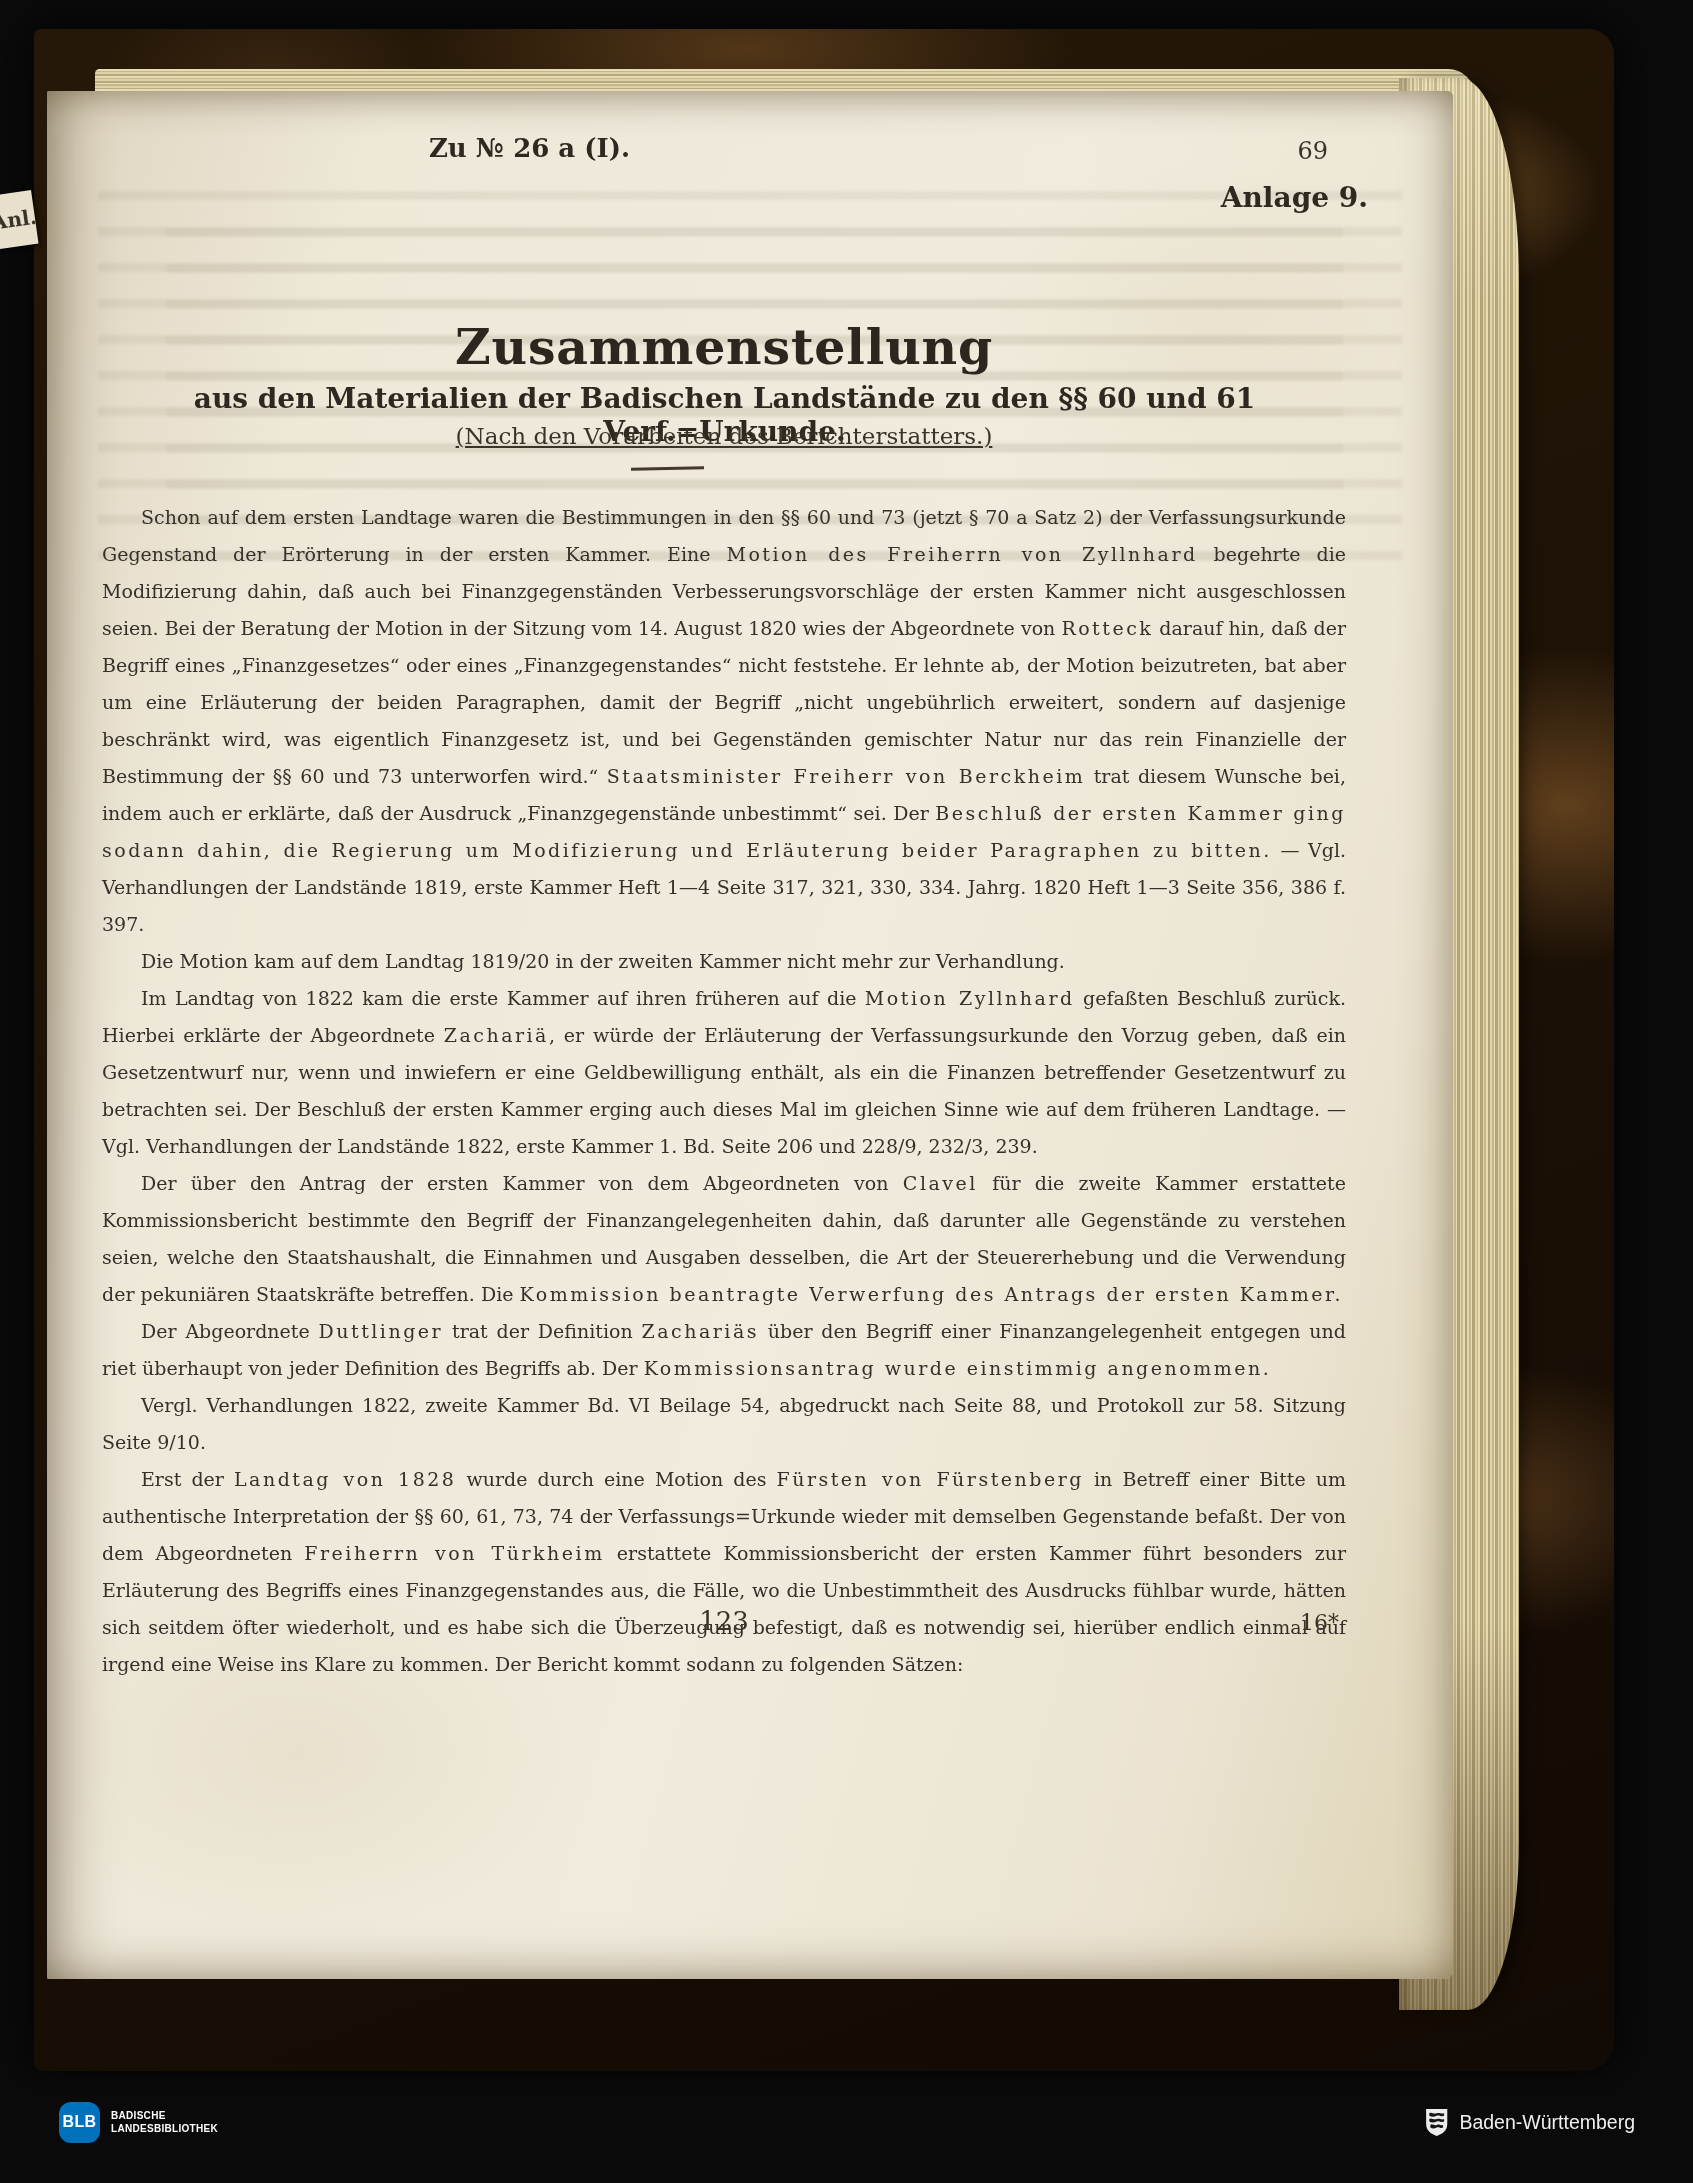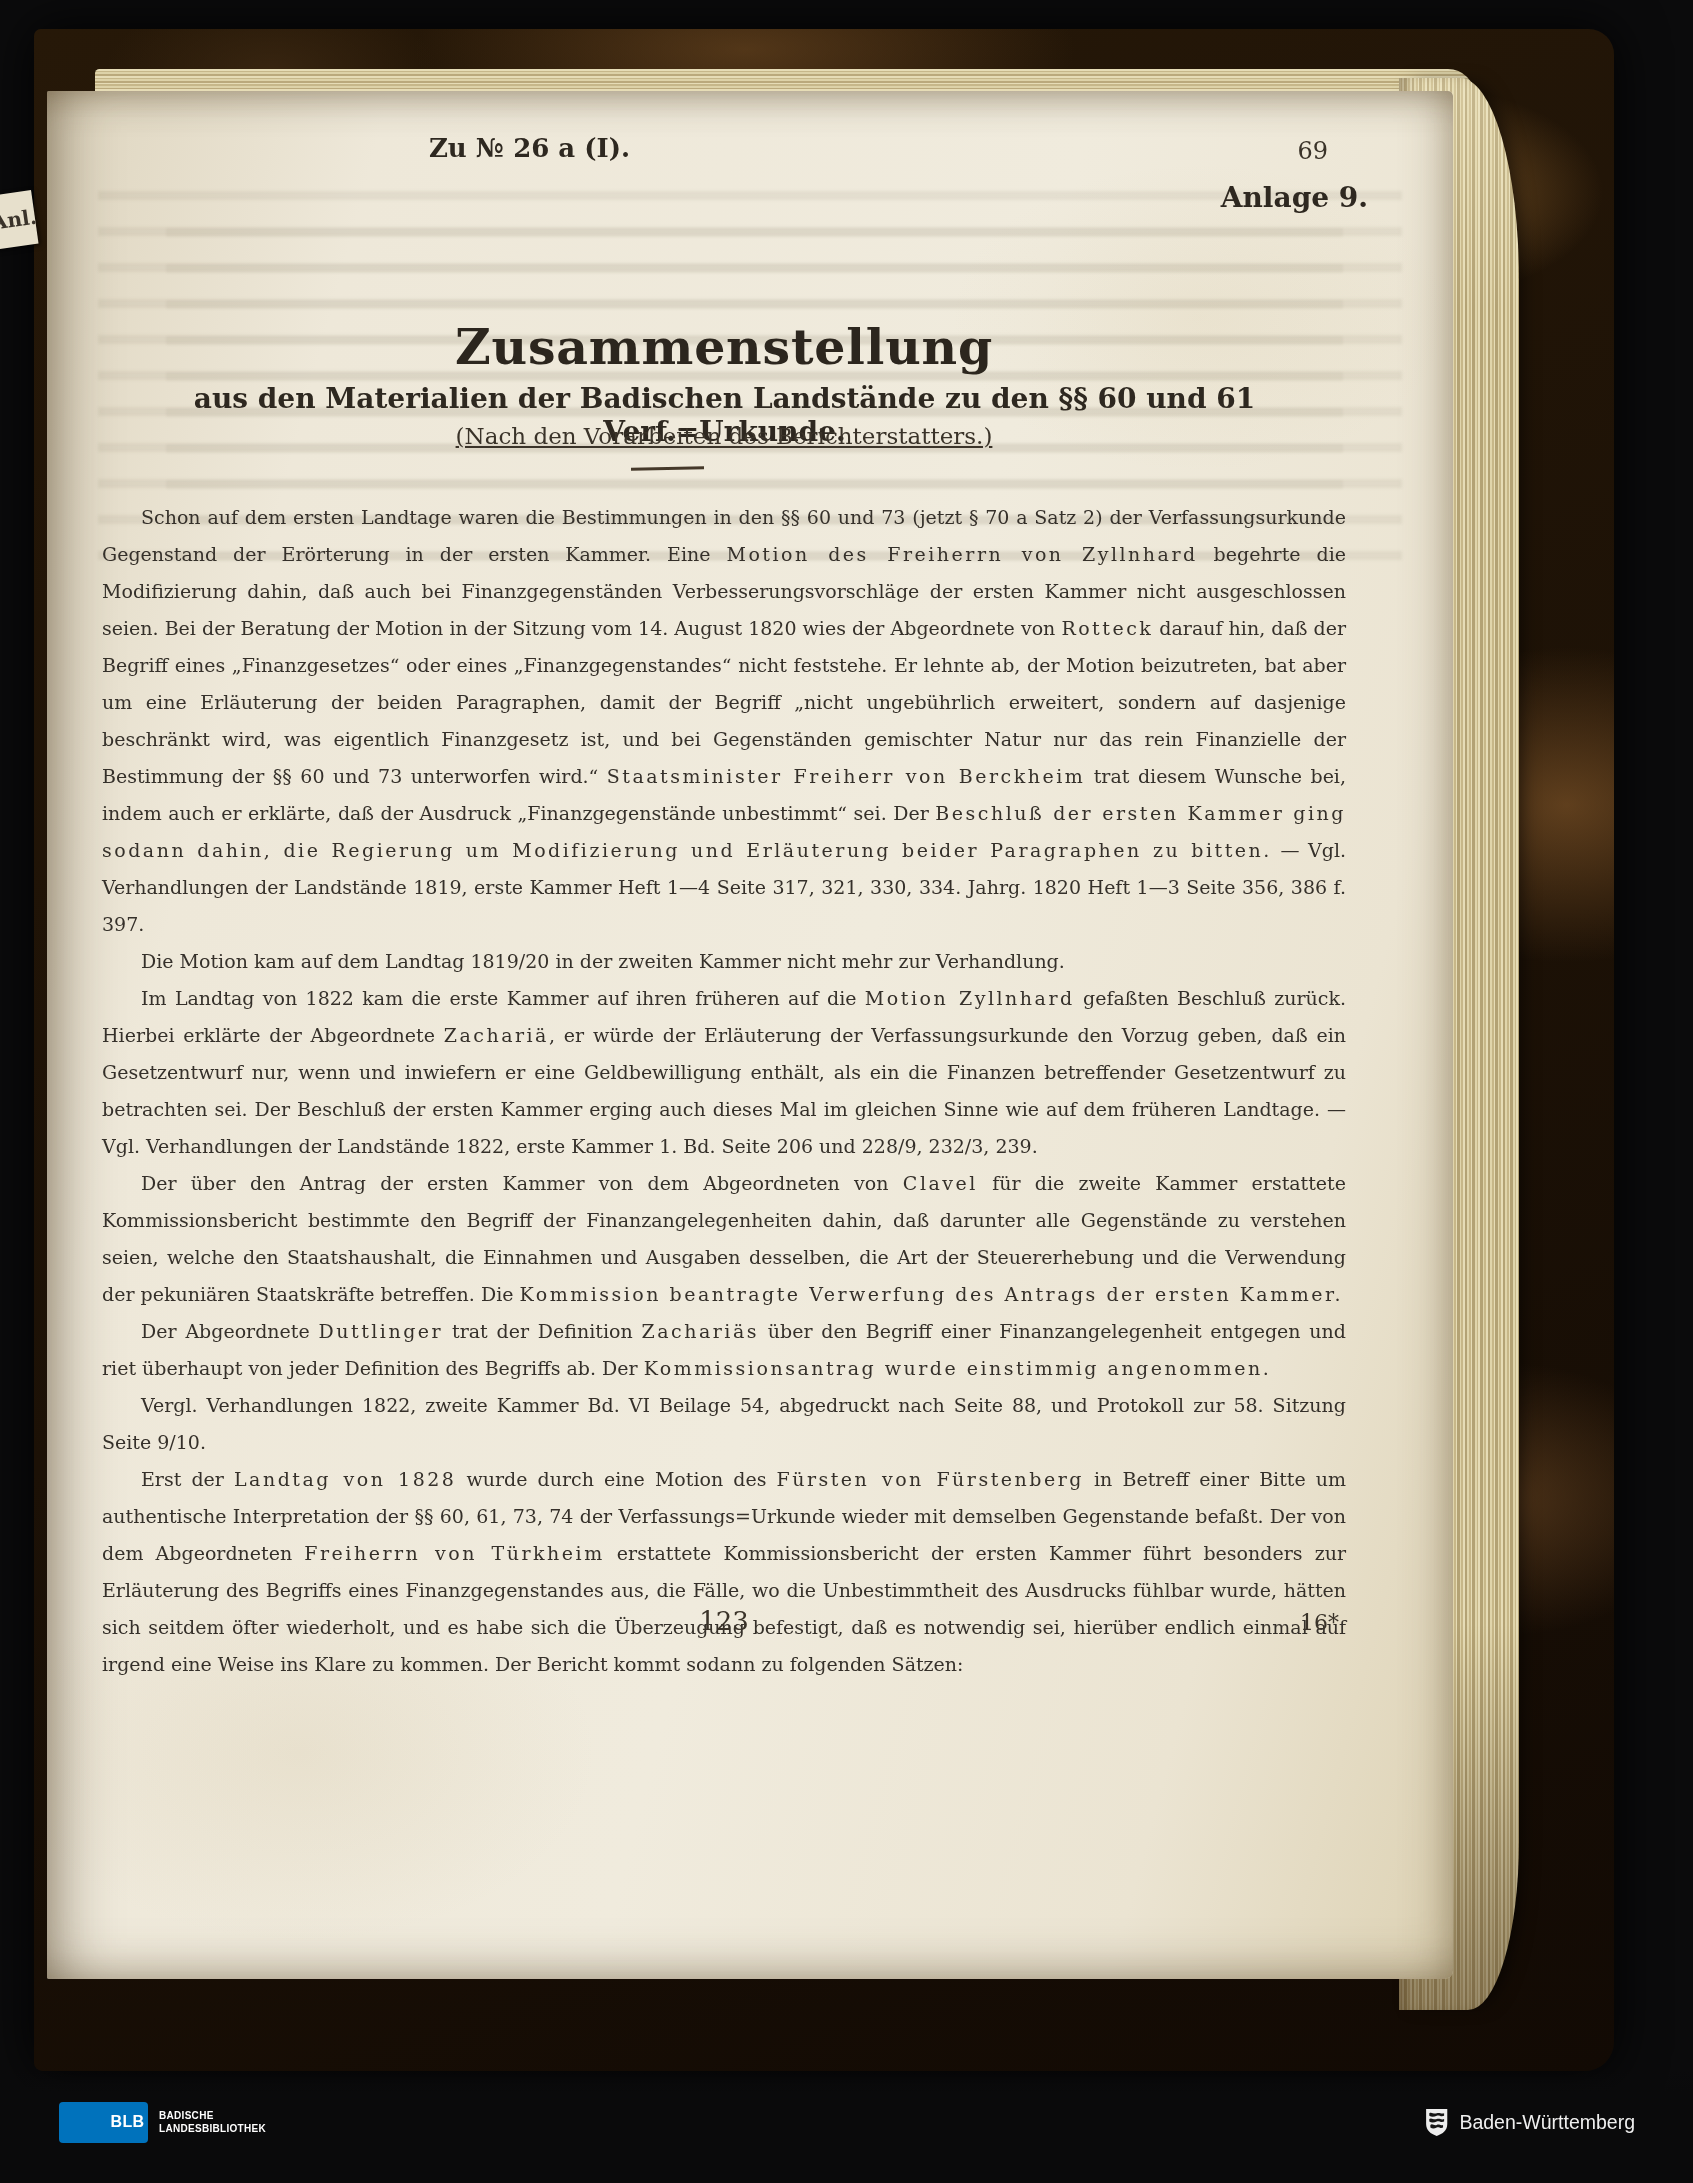--- a/index.html
+++ b/index.html
@@ -144,24 +144,24 @@
   .viewer-footer {
     position: absolute; left: 0; bottom: 0; width: 1693px; height: 112px;
     background: linear-gradient(to bottom, rgba(10,10,11,0) 0, #0a0a0b 22px);
   }
   .blb-group {
     position: absolute; left: 59px; top: 30.5px;
     display: flex; align-items: center; gap: 11px;
     font-family: "Liberation Sans", sans-serif;
   }
   .blb-badge {
-    width: 41px; height: 41px; border-radius: 4px;
+    width: 41px; height: 41px; border-radius: 12px;
     background: #0072bc; color: #ffffff;
     display: flex; align-items: center; justify-content: center;
-    font-weight: bold; font-size: 16px; letter-spacing: 0.4px; padding-left: 48px;
+    font-weight: bold; font-size: 16px; letter-spacing: 0.4px;
   }
   .blb-name {
     color: #ffffff; font-weight: bold; font-size: 10px;
     line-height: 1.3; letter-spacing: 0.3px;
   }
   .bw-group {
     position: absolute; right: 58px; top: 36px;
     display: flex; align-items: center; gap: 10.2px;
     font-family: "Liberation Sans", sans-serif;
     color: #f0f0f0; font-size: 19.5px;

